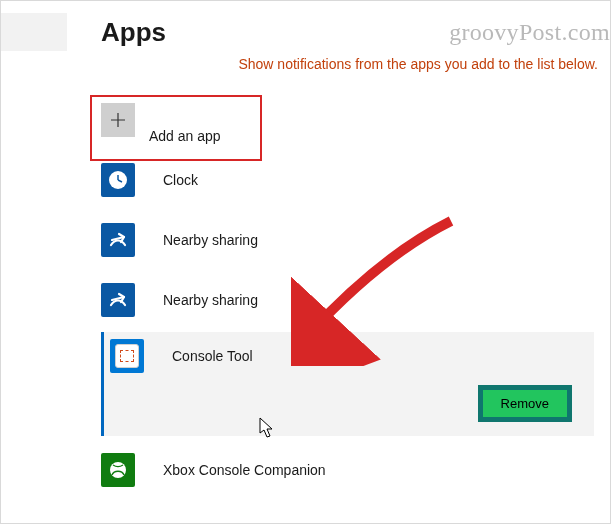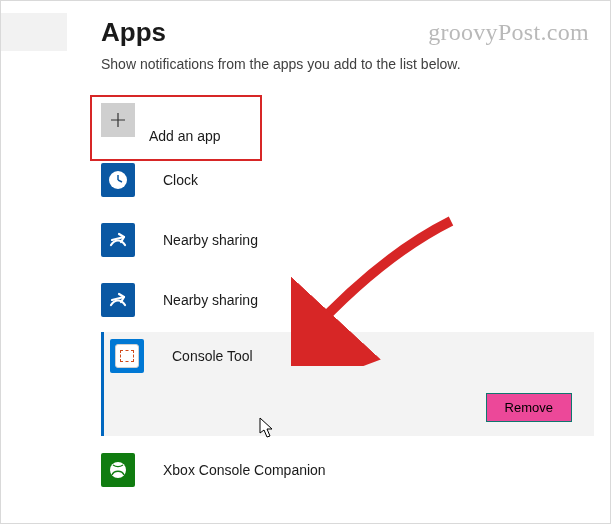--- a/index.html
+++ b/index.html
@@ -1,39 +1,39 @@
 <!DOCTYPE html>
 <html><head>
 <meta charset="utf-8">
 <style>
   html,body{margin:0;padding:0;font-family:"Segoe UI",Arial,sans-serif;font-size:14px;color:#1a1a1a;background:#fafafa;}
   .frame{width:611px;height:524px;box-sizing:border-box;border:1px solid #d9d9d9;background:#fff;position:relative;overflow:hidden;}
   .sidebar-stub{position:absolute;left:0;top:12px;width:66px;height:38px;background:#f2f2f2;}
   .content{position:absolute;left:100px;top:16px;right:12px;}
   h1.page-title{font-size:26px;font-weight:600;margin:0 0 4px 0;}
-  .subtitle{font-size:14px;color:#404040;margin:8px 0 22px 0;}
-  .watermark{position:absolute;right:21px;top:18px;font-family:Georgia,'Times New Roman',serif;font-size:24px;color:#b9b9b9;letter-spacing:.3px;pointer-events:none;}
+  .subtitle{font-size:14px;color:#c2410c;margin:8px 0 22px 0;text-align:right;}
+  .watermark{position:absolute;right:0;top:18px;font-family:Georgia,'Times New Roman',serif;font-size:24px;color:#b9b9b9;letter-spacing:.3px;pointer-events:none;}
   .add-row{display:flex;align-items:center;height:52px;width:148px;}
   .add-row .plus{width:34px;height:34px;background:#cfcfcf;display:flex;align-items:center;justify-content:center;margin-right:14px;}
   .add-row .plus svg{width:14px;height:14px;}
   .add-row .lbl{font-size:14px;margin-top:31px;}
   .highlight-box{position:absolute;left:89px;top:94px;width:168px;height:62px;border:2px solid #d72626;pointer-events:none;}
   .app-row{display:flex;align-items:center;height:52px;position:relative;gap:12px;}
   .app-row.spaced{margin-top:8px;}
   .app-icon{width:34px;height:34px;border-radius:2px;display:flex;align-items:center;justify-content:center;margin-right:16px;flex:0 0 34px;}
   .app-label{font-size:14px;}
   .clk{background:#0a58a3;}
   .share{background:#0a58a3;}
   .snip{background:#0078d4;position:relative;}
   .xbox{background:#107c10;}
   
   .card{margin-top:6px;margin-left:0;margin-right:4px;background:#f3f3f3;border-left:3px solid #0067c0;padding:0 18px 12px 6px;position:relative;}
   .card .app-row{height:48px;margin-top:4px;}
   .card .spacer{height:44px;}
-  .remove-btn{position:absolute;right:22px;bottom:14px;background:#ec4899;border:1px solid #0f766e;padding:6px 18px;font-size:13px;font-family:inherit;cursor:pointer;}
+  .remove-btn{position:absolute;right:22px;bottom:14px;background:#22c55e;border:5px solid #0f766e;padding:6px 18px;font-size:13px;font-family:inherit;cursor:pointer;}
   
   .cursor{position:absolute;left:258px;top:416px;pointer-events:none;}
   
   .arrow{position:absolute;left:290px;top:215px;pointer-events:none;}
   
   .ic-clock circle{fill:#fff;}
   .ic-clock line{stroke:#0a58a3;stroke-width:1.5;}
   .ic-share path{fill:none;stroke:#fff;stroke-width:2.2;stroke-linecap:round;}
   .ic-snip{width:22px;height:22px;background:#fff;border:1px solid #d0d0d0;border-radius:3px;display:flex;align-items:center;justify-content:center;}
   .ic-snip .dash{width:12px;height:10px;border:1.5px dashed #d04a1a;}

